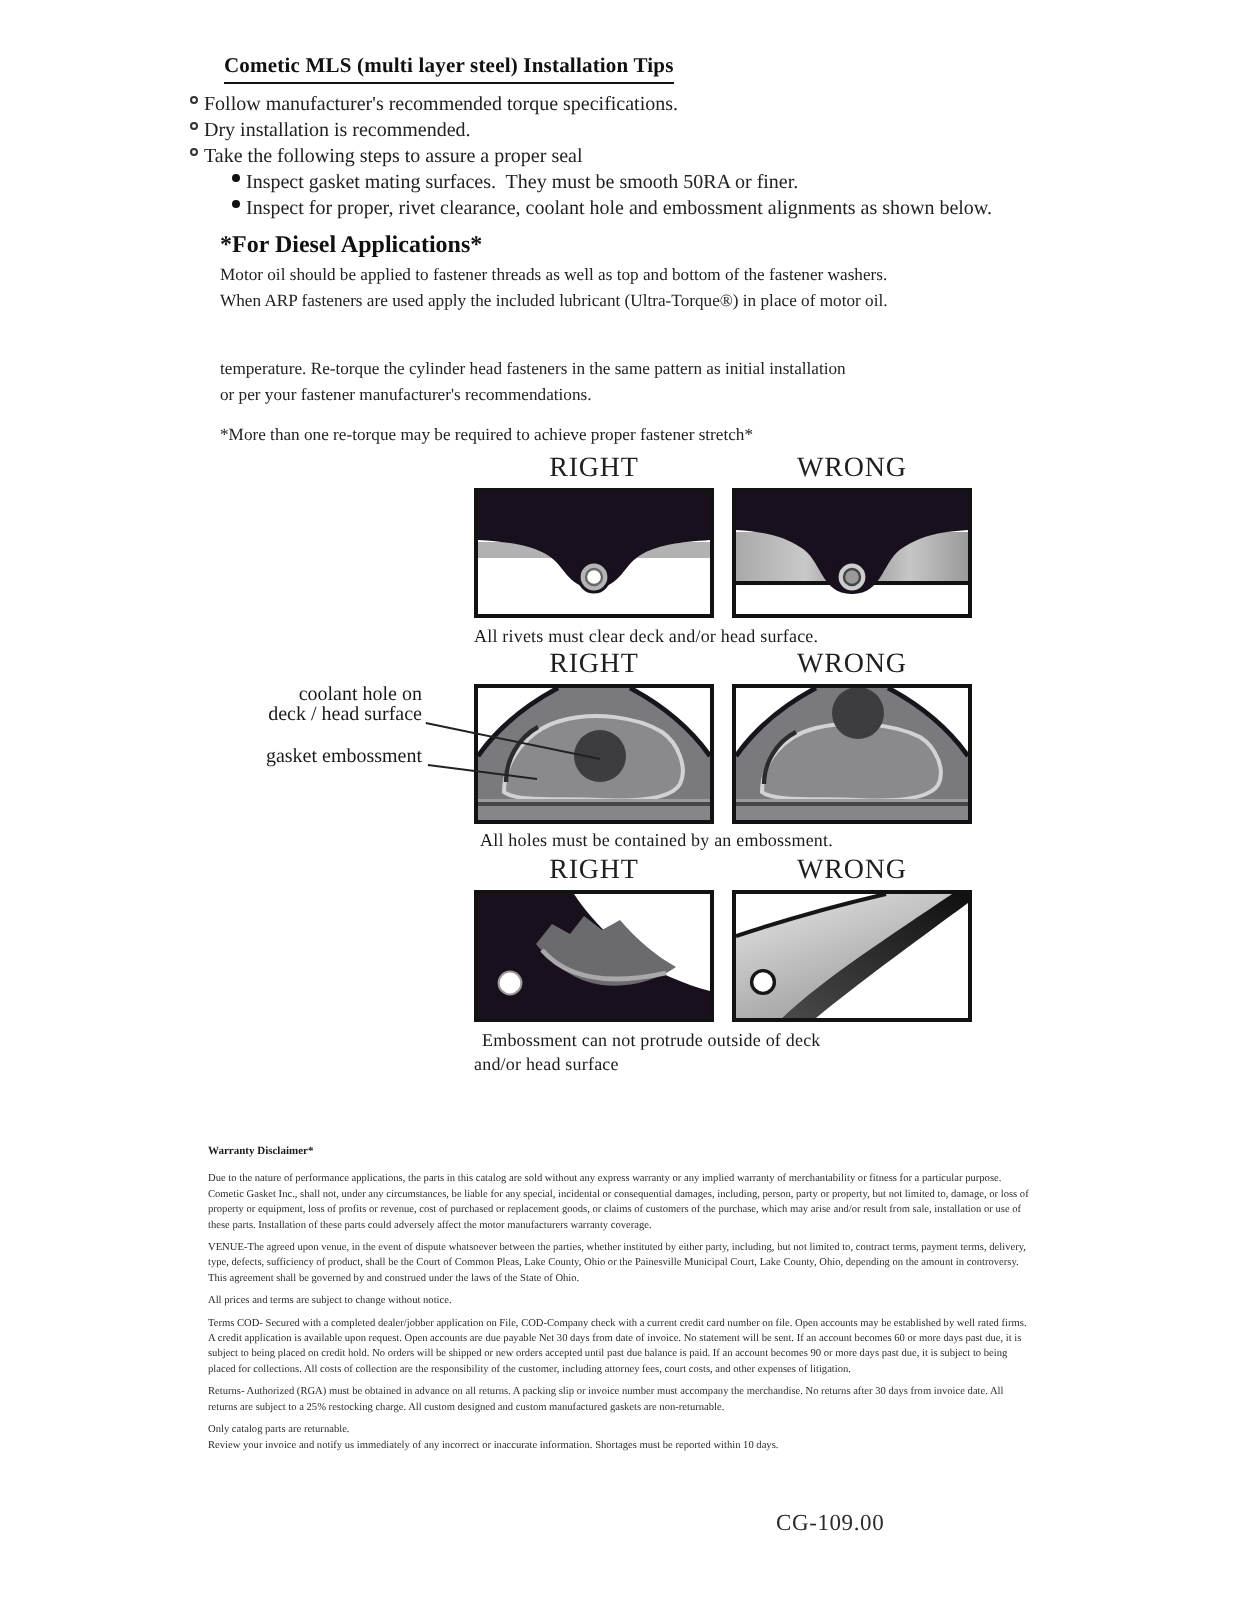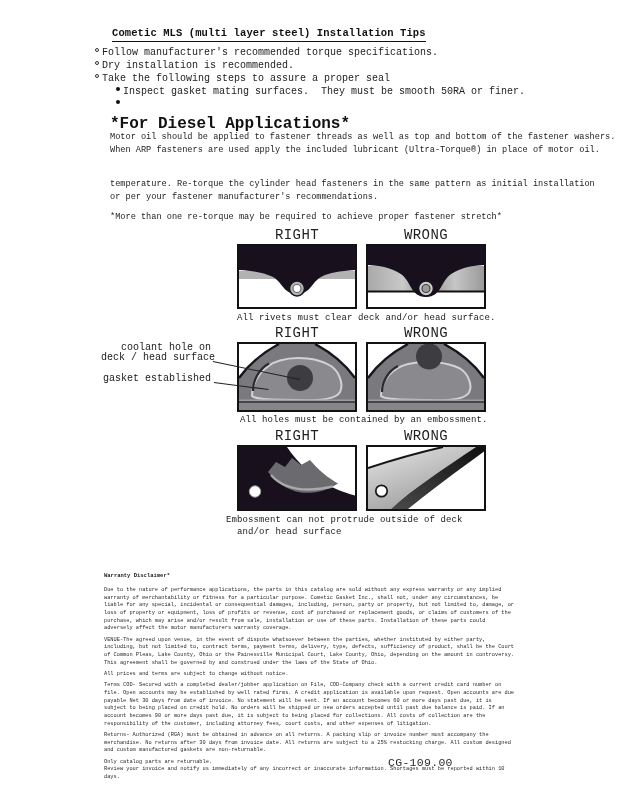--- a/index.html
+++ b/index.html
@@ -1,38 +1,38 @@
 <!DOCTYPE html>
 <html><head>
 <meta charset="utf-8">
 <style>
   * { margin:0; padding:0; box-sizing:border-box; }
   html,body { background:#ffffff; }
   .page {
     position:relative; width:618px; height:800px; background:#fff;
-    font-family:Liberation Mono, monospace; color:#222; overflow:hidden;
+    font-family:Liberation Serif, serif; color:#222; overflow:hidden;
   }
   .abs { position:absolute; }
 
   .doc-title {
     font-size:10.5px; font-weight:bold; color:#111;
     border-bottom:1.5px solid #111; padding-bottom:2px; letter-spacing:0.1px;
     display:inline-block; white-space:pre;
   }
   .tip-row { position:absolute; left:95px; height:13px; }
   .tip-row .b-open {
     display:inline-block; width:4px; height:4px; border:1px solid #333;
     border-radius:50%; vertical-align:middle; margin-right:3px; margin-bottom:2px;
   }
   .tip-row .b-full {
     display:inline-block; width:4px; height:4px; background:#111;
     border-radius:50%; vertical-align:middle; margin-right:3px; margin-bottom:2px;
   }
   .body-txt { font-size:10px; color:#222; white-space:pre; }
-  .diesel-head { font-size:16px; font-weight:bold; color:#111; white-space:pre; }
+  .diesel-head { font-size:12px; font-weight:bold; color:#111; white-space:pre; }
   .para-line { font-size:8.6px; line-height:13px; color:#222; white-space:pre; }
 
   .rw-label { font-size:14px; color:#1f1f1f; text-align:center; width:120px; letter-spacing:0.4px; }
   .dbox { position:absolute; width:120px; border:2px solid #121212; background:#fff; overflow:hidden; }
   .dbox svg { display:block; }
   .caption { font-size:9px; color:#1a1a1a; white-space:pre; letter-spacing:0.1px; }
 
   .callout { font-size:10px; color:#1a1a1a; text-align:right; width:110px; white-space:pre; }
   .leader { position:absolute; border-top:1.1px solid #222; transform-origin:0 0; height:0; }
 
@@ -61,21 +61,21 @@
   <div class="tip-row" style="top:55px;">
     <span class="b-open"></span><span class="body-txt">Dry installation is recommended.</span>
   </div>
   <div class="tip-row" style="top:68px;">
     <span class="b-open"></span><span class="body-txt">Take the following steps to assure a proper seal</span>
   </div>
   <div class="tip-row" style="top:81px; left:116px;">
     <span class="b-full"></span><span class="body-txt">Inspect gasket mating surfaces.  They must be smooth 50RA or finer.</span>
   </div>
   <div class="tip-row" style="top:94px; left:116px;">
-    <span class="b-full"></span>
+    <span class="b-full"></span><span class="body-txt">Inspect for proper, rivet clearance, coolant hole and embossment alignments as shown below.</span>
   </div>
 
   <div class="abs diesel-head" style="left:110px; top:115px;">*For Diesel Applications*</div>
   <div class="abs para-line" style="left:110px; top:131px;">Motor oil should be applied to fastener threads as well as top and bottom of the fastener washers.</div>
   <div class="abs para-line" style="left:110px; top:144px;">When ARP fasteners are used apply the included lubricant (Ultra-Torque®) in place of motor oil.</div>
   <div class="abs para-line" style="left:110px; top:191px;">or per your fastener manufacturer's recommendations.</div>
   <div class="abs para-line" style="left:110px; top:178px;">temperature. Re-torque the cylinder head fasteners in the same pattern as initial installation</div>
   <div class="abs para-line" style="left:110px; top:211px;">*More than one re-torque may be required to achieve proper fastener stretch*</div>
 
   <div class="abs rw-label" style="left:237px; top:227px;">RIGHT</div>
@@ -145,21 +145,21 @@
       <rect x="0" y="59" width="116" height="7" fill="#85858a"></rect>
       <path d="M0,0 H40 C24,8.5 10,20 0,34 Z" fill="#ffffff"></path>
       <path d="M40,0 C24,8.5 10,20 0,34" fill="none" stroke="#18141c" stroke-width="2.4"></path>
       <path d="M116,0 H76 C92,8.5 106,20 116,34 Z" fill="#ffffff"></path>
       <path d="M76,0 C92,8.5 106,20 116,34" fill="none" stroke="#18141c" stroke-width="2.4"></path>
     </svg>
   </div>
 
   <div class="abs callout" style="left:101px; top:342px;">coolant hole on</div>
   <div class="abs callout" style="left:101px; top:352px;">deck / head surface</div>
-  <div class="abs callout" style="left:101px; top:373px;">gasket established</div>
+  <div class="abs callout" style="left:101px; top:373px;">gasket embossment</div>
   <div class="leader" style="left:213px; top:361px; width:88.8px; transform:rotate(11.7deg);"></div>
   <div class="leader" style="left:214px; top:382px; width:55.4px; transform:rotate(7.3deg);"></div>
 
   <div class="abs caption" style="left:240px; top:415px;">All holes must be contained by an embossment.</div>
 
   <div class="abs rw-label" style="left:237px; top:428px;">RIGHT</div>
   <div class="abs rw-label" style="left:366px; top:428px;">WRONG</div>
 
   <div class="dbox" style="left:237px; top:445px; height:66px;">
     <svg width="116" height="62" viewBox="0 0 116 62">
@@ -184,21 +184,21 @@
         </linearGradient>
       </defs>
       <rect x="0" y="0" width="116" height="62" fill="#ffffff"></rect>
       <path d="M0,21 C29,11.5 53,5 75,0 H108 C77,21 44,42 23,62 H0 Z" fill="url(#gband)"></path>
       <path d="M0,21 C29,11.5 53,5 75,0" fill="none" stroke="#161616" stroke-width="2"></path>
       <path d="M23,62 C44,42 77,21 108,0 H116 V4.5 C88,25 60,45.5 40,62 Z" fill="url(#gdark)"></path>
       <circle cx="13.5" cy="44" r="5.7" fill="#ffffff" stroke="#161616" stroke-width="1.7"></circle>
     </svg>
   </div>
 
-  <div class="abs caption" style="left:226px; top:515px;text-align:center;">Embossment can not protrude outside of deck</div>
+  <div class="abs caption" style="left:241px; top:515px;text-align:center;">Embossment can not protrude outside of deck</div>
   <div class="abs caption" style="left:237px; top:527px;">and/or head surface</div>
 
   <div class="fineprint">
     <div class="fp-head">Warranty Disclaimer*</div>
     <div class="wp">Due to the nature of performance applications, the parts in this catalog are sold without any express warranty or any implied warranty of merchantability or fitness for a particular purpose.  Cometic Gasket Inc., shall not, under any circumstances, be liable for any special, incidental or consequential damages, including, person, party or property, but not limited to, damage, or loss of property or equipment, loss of profits or revenue, cost of purchased or replacement goods, or claims of customers of the purchase, which may arise and/or result from sale, installation or use of these parts.  Installation of these parts could adversely affect the motor manufacturers warranty coverage.</div>
     <div class="wp mb0">VENUE-The agreed upon venue, in the event of dispute whatsoever between the parties, whether instituted by either party, including, but not limited to, contract terms, payment terms, delivery, type, defects, sufficiency of product, shall be the Court of Common Pleas, Lake County, Ohio or the Painesville Municipal Court, Lake County, Ohio, depending on the amount in controversy.</div>
     <div class="wp">This agreement shall be governed by and construed under the laws of the State of Ohio.</div>
     <div class="wp">All prices and terms are subject to change without notice.</div>
     <div class="wp">Terms COD- Secured with a completed dealer/jobber application on File, COD-Company check with a current credit card number on file.  Open accounts may be established by well rated firms.  A credit application is available upon request.  Open accounts are due payable Net 30 days from date of invoice.  No statement will be sent.  If an account becomes 60 or more days past due, it is subject to being placed on credit hold.  No orders will be shipped or new orders accepted until past due balance is paid.  If an account becomes 90 or more days past due, it is subject to being placed for collections.  All costs of collection are the responsibility of the customer, including attorney fees, court costs, and other expenses of litigation.</div>
     <div class="wp">Returns- Authorized (RGA) must be obtained in advance on all returns.  A packing slip or invoice number must accompany the merchandise.  No returns after 30 days from invoice date.  All returns are subject to a 25% restocking charge.  All custom designed and custom manufactured gaskets are non-returnable.</div>

